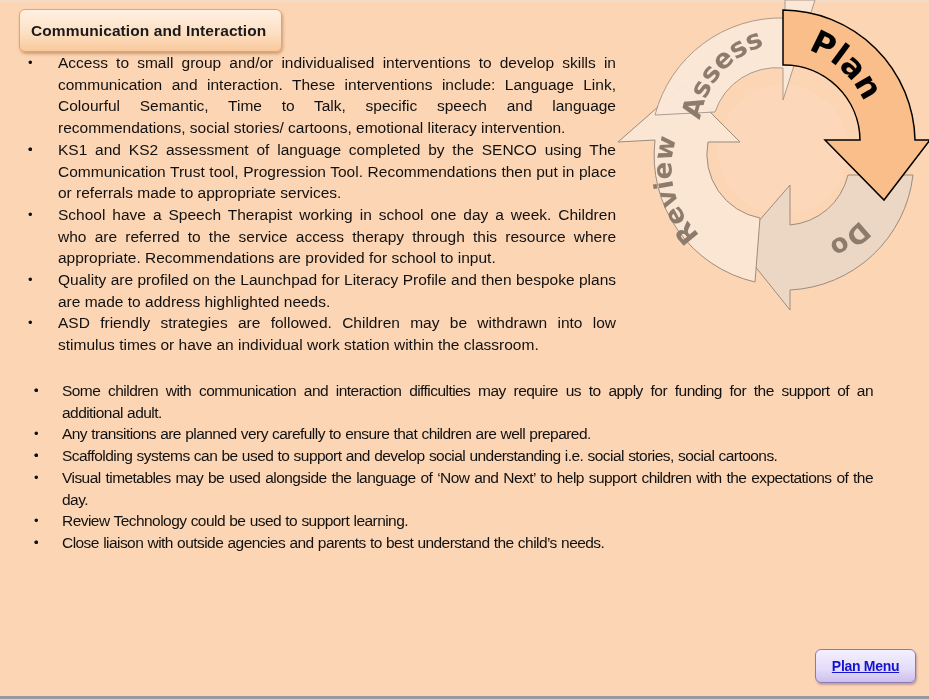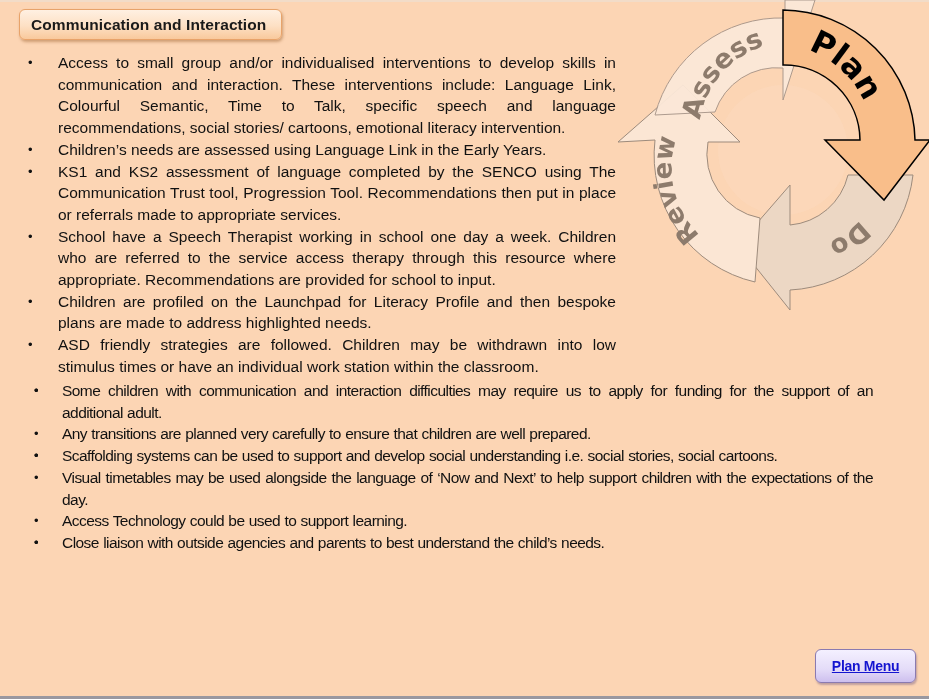--- a/index.html
+++ b/index.html
@@ -5,21 +5,21 @@
     html, body { margin: 0; padding: 0; }
     body {
       width: 929px; height: 699px; overflow: hidden; position: relative;
       background: #fcd5b4;
       font-family: "Liberation Sans", sans-serif;
       color: #111;
     }
     .top-strip { position: absolute; left: 0; top: 0; width: 929px; height: 2px; background: #f2dcc8; }
     .bottom-bar { position: absolute; left: 0; bottom: 0; width: 929px; height: 3px; background: #9a98a0; }
     .title-box {
-      position: absolute; left: 19px; top: 9px; width: 263px; height: 31px;
+      position: absolute; left: 19px; top: 9px; width: 263px; height: 43px;
       box-sizing: border-box;
       border: 1px solid #e8a36a; border-radius: 6px;
       background: linear-gradient(#fff0e2, #fde0c4 55%, #f9c99c);
       box-shadow: 1px 2px 3px rgba(150,90,40,0.45);
       display: flex; align-items: center; padding-left: 11px;
     }
     .title-box span { font-weight: bold; font-size: 15.5px; color: #1a1a1a; letter-spacing: 0.1px; }
 
     ul { list-style: none; margin: 0; padding: 0; position: absolute; }
     li { position: relative; }
@@ -77,35 +77,35 @@
   </g>
 
   <g>
     <path d="M 783 10 A 133 133 0 0 1 915 140 L 930 140 L 884 200 L 825 140 L 860 140 A 76 76 0 0 0 783 65 Z" fill="#f9be8a" stroke="#000" stroke-width="1.5"></path>
     <text font-family="DejaVu Sans, sans-serif" font-weight="bold" font-size="32" fill="#000"><textPath href="#arcPlan">Plan</textPath></text>
   </g>
 </svg>
 
 <ul class="list-top">
   <li><span class="bullet">•</span><span>Access to small group and/or individualised interventions to develop skills in communication and  interaction. These interventions include: Language Link, Colourful Semantic, Time to Talk, specific speech and language recommendations, social stories/ cartoons, emotional literacy intervention.</span></li>
-  <li><span class="bullet">•</span><span>Children’s needs are assessed using Language Link in the Early Years.</span></li>
+  <li><span class="bullet">•</span></li>
   <li><span class="bullet">•</span><span>KS1 and KS2 assessment of language completed by the SENCO using The Communication Trust tool, Progression Tool. Recommendations then put in place or referrals made to appropriate services.</span></li>
   <li><span class="bullet">•</span><span>School have a Speech Therapist working in school one day a week. Children who are referred to the service access therapy through this resource where appropriate. Recommendations are provided for school to input.</span></li>
-  <li><span class="bullet">•</span><span>Children are profiled on the Launchpad for Literacy Profile and then bespoke plans are made to address highlighted needs.</span></li>
+  <li><span class="bullet">•</span><span>Quality are profiled on the Launchpad for Literacy Profile and then bespoke plans are made to address highlighted needs.</span></li>
   <li><span class="bullet">•</span><span>ASD friendly strategies are followed. Children may be withdrawn into  low stimulus times or have an individual work station within the classroom.</span></li>
 </ul>
 
 <ul class="list-bottom">
   <li><span class="bullet">•</span></li>
   <li><span class="bullet">•</span><span class="txt">Some children with communication and interaction difficulties may require us to apply for funding for the support of an additional adult.</span></li>
   <li><span class="bullet">•</span><span class="txt">Any transitions are planned very carefully to ensure that children are well prepared.</span></li>
   <li><span class="bullet">•</span></li>
   <li><span class="bullet">•</span><span class="txt">Scaffolding systems can be used to support and develop social understanding i.e. social stories, social cartoons.</span></li>
   <li><span class="bullet">•</span><span class="txt">Visual timetables may be used alongside the language of ‘Now and Next’ to help support children with the expectations of the day.</span></li>
-  <li><span class="bullet">•</span><span class="txt">Access Technology could be used to support learning.</span></li>
+  <li><span class="bullet">•</span><span class="txt">Review Technology could be used to support learning.</span></li>
   <li><span class="bullet">•</span></li>
   <li><span class="bullet">•</span><span class="txt">Close liaison with outside agencies and parents to best understand the child’s needs.</span></li>
 </ul>
 
 <div class="plan-menu">
   <a>Plan Menu</a>
 </div>
 
 <div class="bottom-bar"></div>
 

